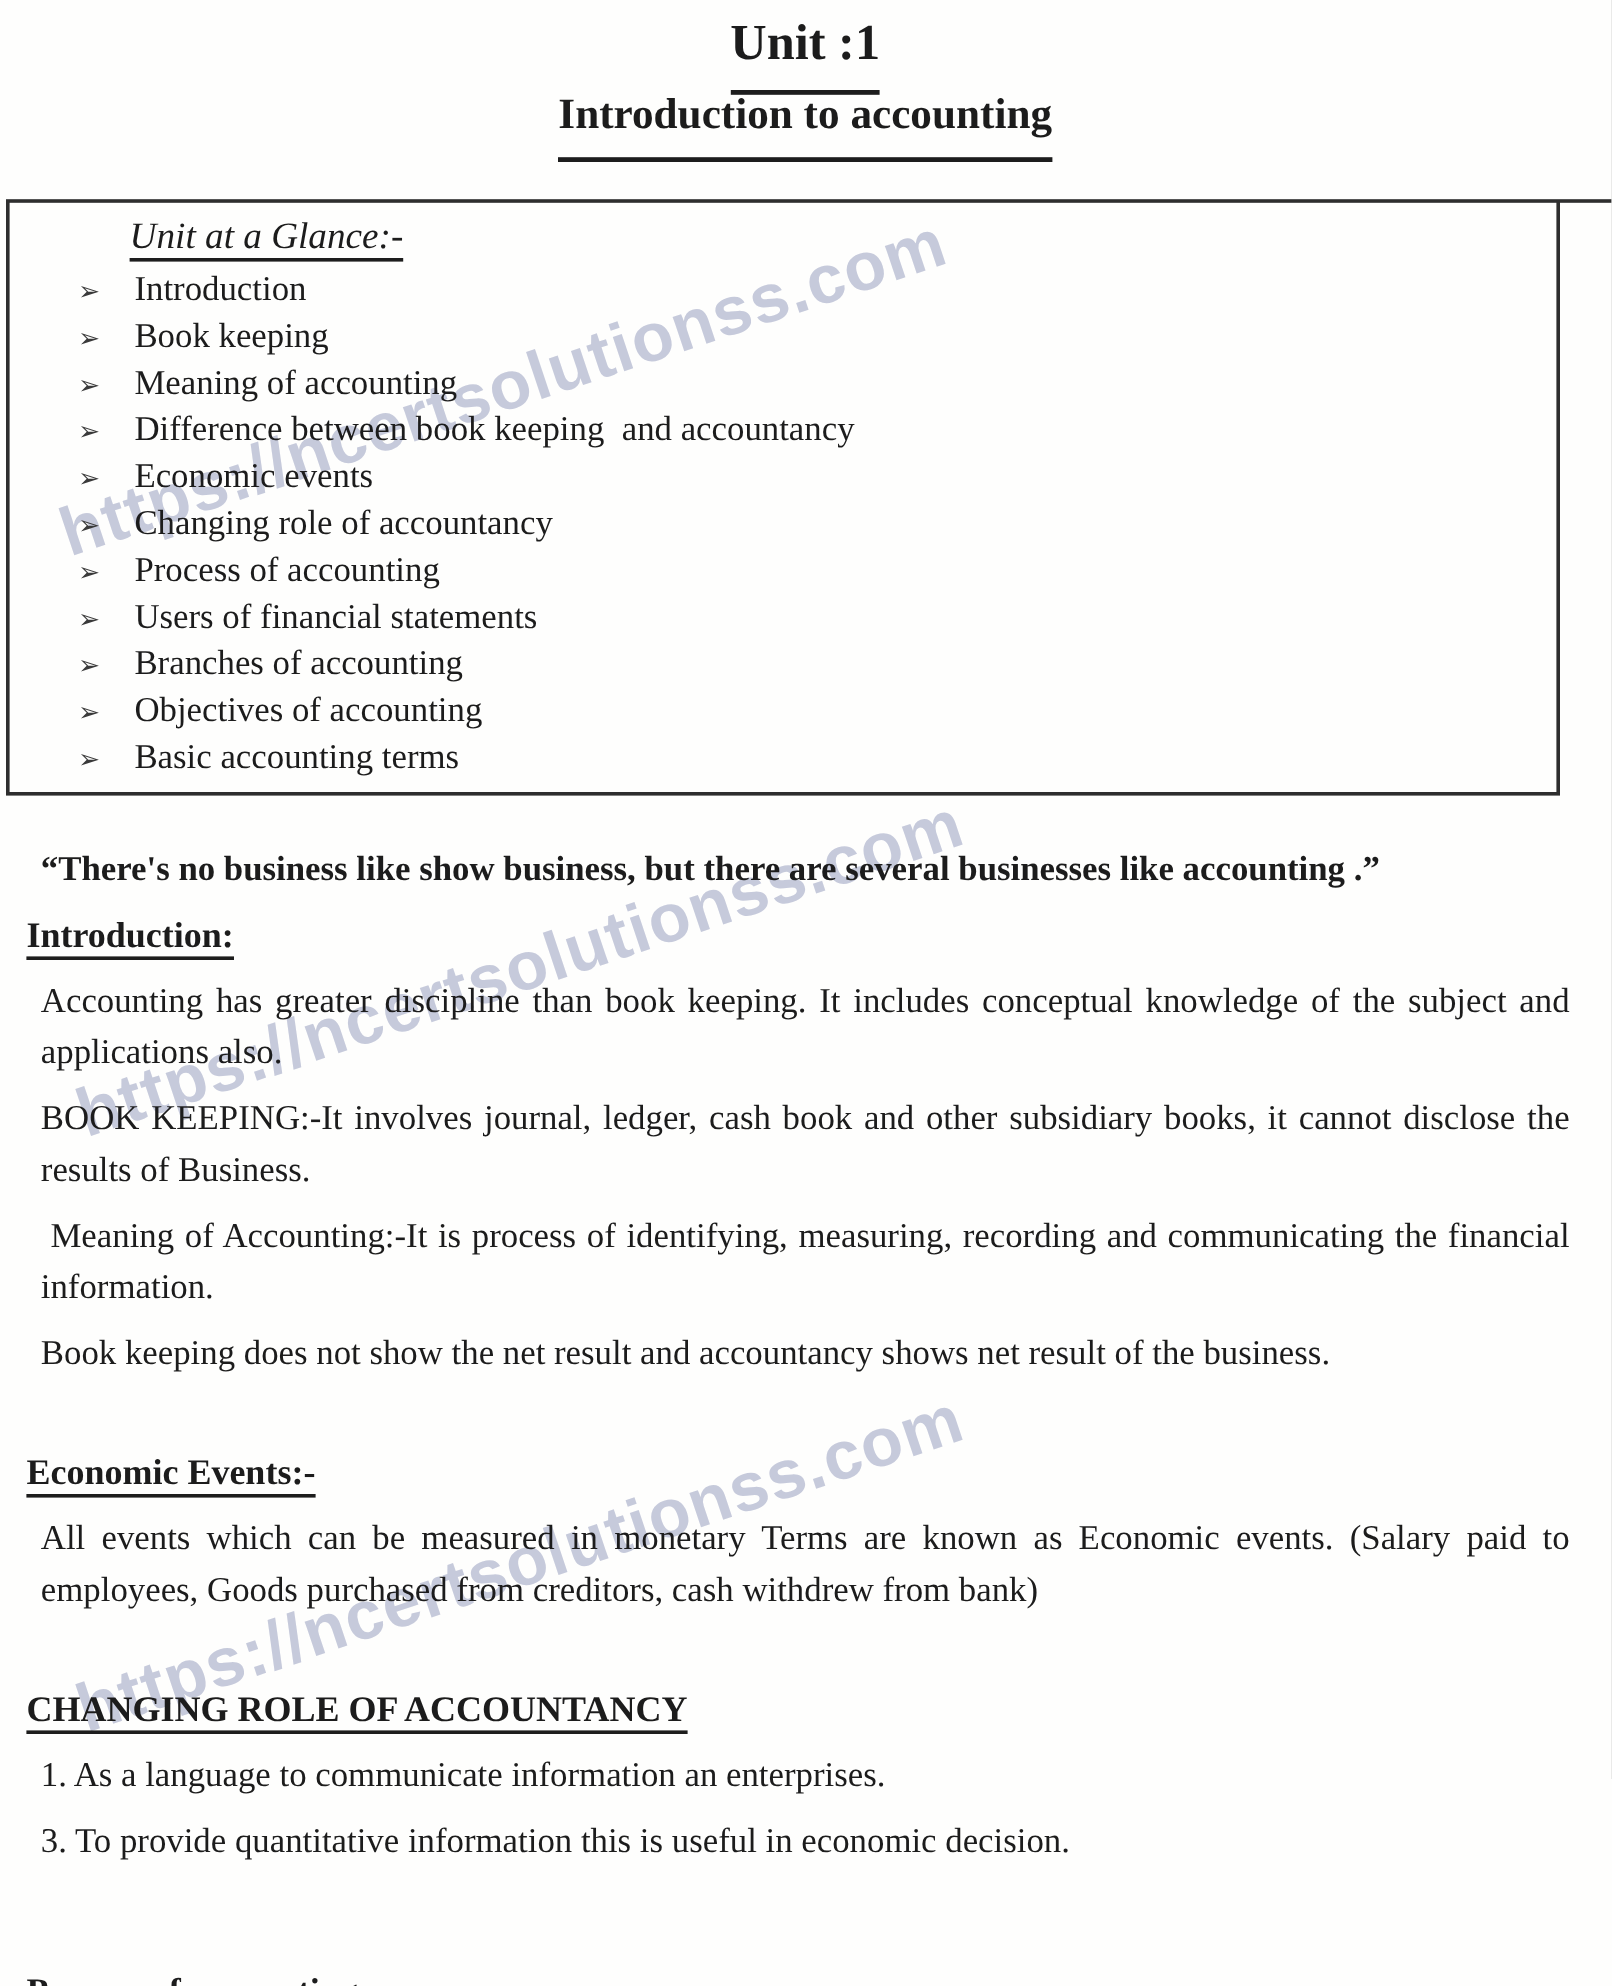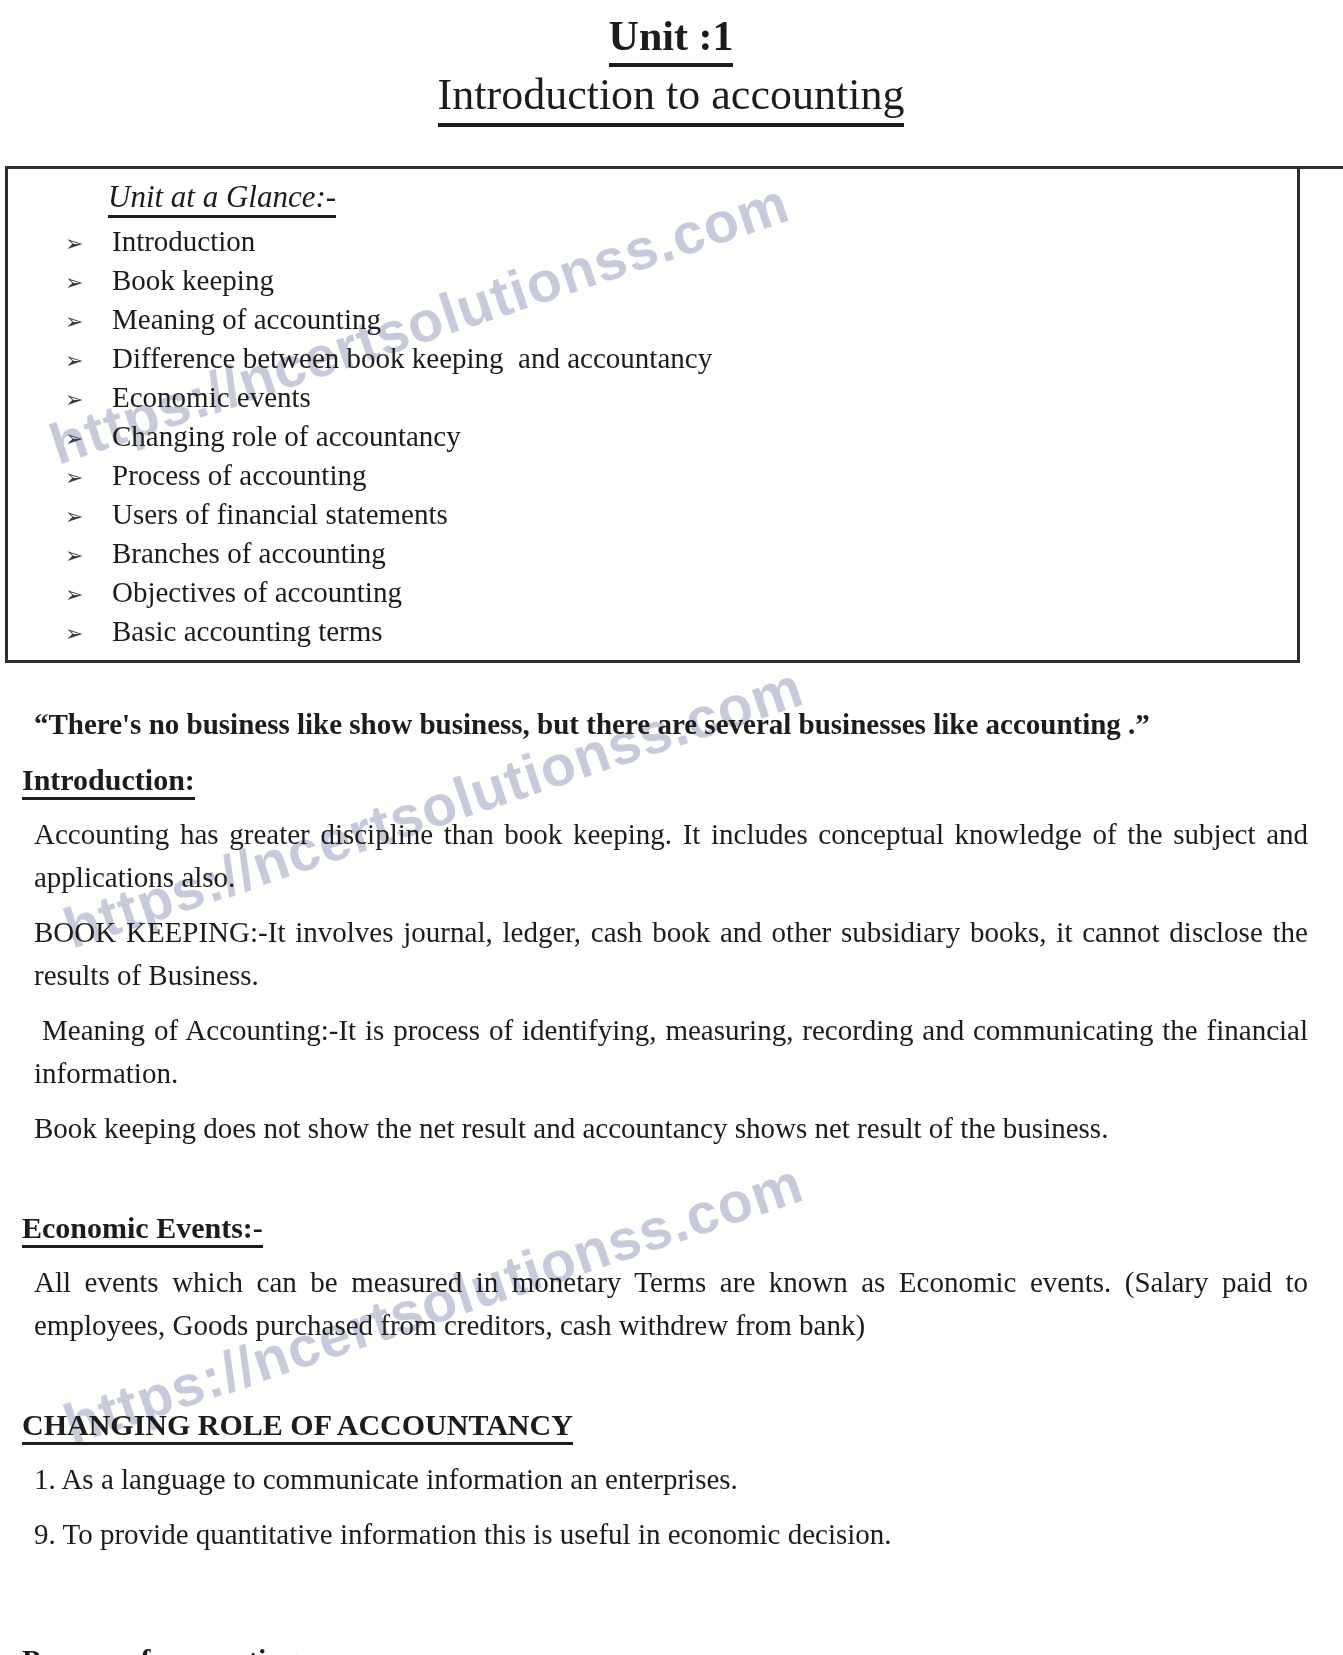--- a/index.html
+++ b/index.html
@@ -31,22 +31,22 @@
   }
   .wm-1 { left:52px;  top:412px; }
   .wm-2 { left:66px;  top:896px; }
   .wm-3 { left:66px;  top:1392px; }
 
   
   .content { position:relative; z-index:1; padding:0 23px 0 22px; }
 
   .titles { text-align:center; padding-top:10px; }
   .title-unit { margin:0; font-size:42px; line-height:52px; font-weight:bold; }
-  .title-main { margin:6px 0 0; font-size:44px; line-height:54px; font-weight:normal; }
-  .u4 { border-bottom:4px solid #1d1d1d; padding-bottom:4px; }
+  .title-main { margin:6px 0 0; font-size:36px; line-height:54px; font-weight:bold; }
+  .u4 { border-bottom:4px solid #1d1d1d; padding-bottom:16px; }
   .u3 { border-bottom:3px solid #1d1d1d; padding-bottom:1px; }
 
   
   .glance-box {
     position:relative;
     margin-top:44px;
     margin-left:-17px;
     width:1289px;
     border:3px solid #2e2e2e;
     padding:6px 0 8px;
@@ -156,19 +156,19 @@
     <p class="p justify">BOOK KEEPING:-It involves journal, ledger, cash book and other subsidiary books, it cannot disclose the results of Business.</p>
     <p class="p justify indent-sm">Meaning of Accounting:-It is process of identifying, measuring, recording and communicating the financial information.</p>
 
     <p class="p">Book keeping does not show the net result and accountancy shows net result of the business.</p>
 
     <h3 class="h gap-md"><span class="u3">Economic Events:-</span></h3>
     <p class="p justify">All events which can be measured in monetary Terms are known as Economic events. (Salary paid to employees, Goods purchased from creditors, cash withdrew from bank)</p>
 
     <h3 class="h gap-md"><span class="u3">CHANGING ROLE OF ACCOUNTANCY</span></h3>
     <p class="p">1. As a language to communicate information an enterprises.</p>
-    <p class="p">9. To provide quantitative information this is useful in economic decision.</p>
+    <p class="p">3. To provide quantitative information this is useful in economic decision.</p>
 
     <h3 class="h gap-xl"><span class="u3">Process of accounting</span></h3>
     <p class="p indent-sm">1. Identification of the economic events. (Selection of important event)</p>
 
   </div>
 </div>
 
 </body></html>

